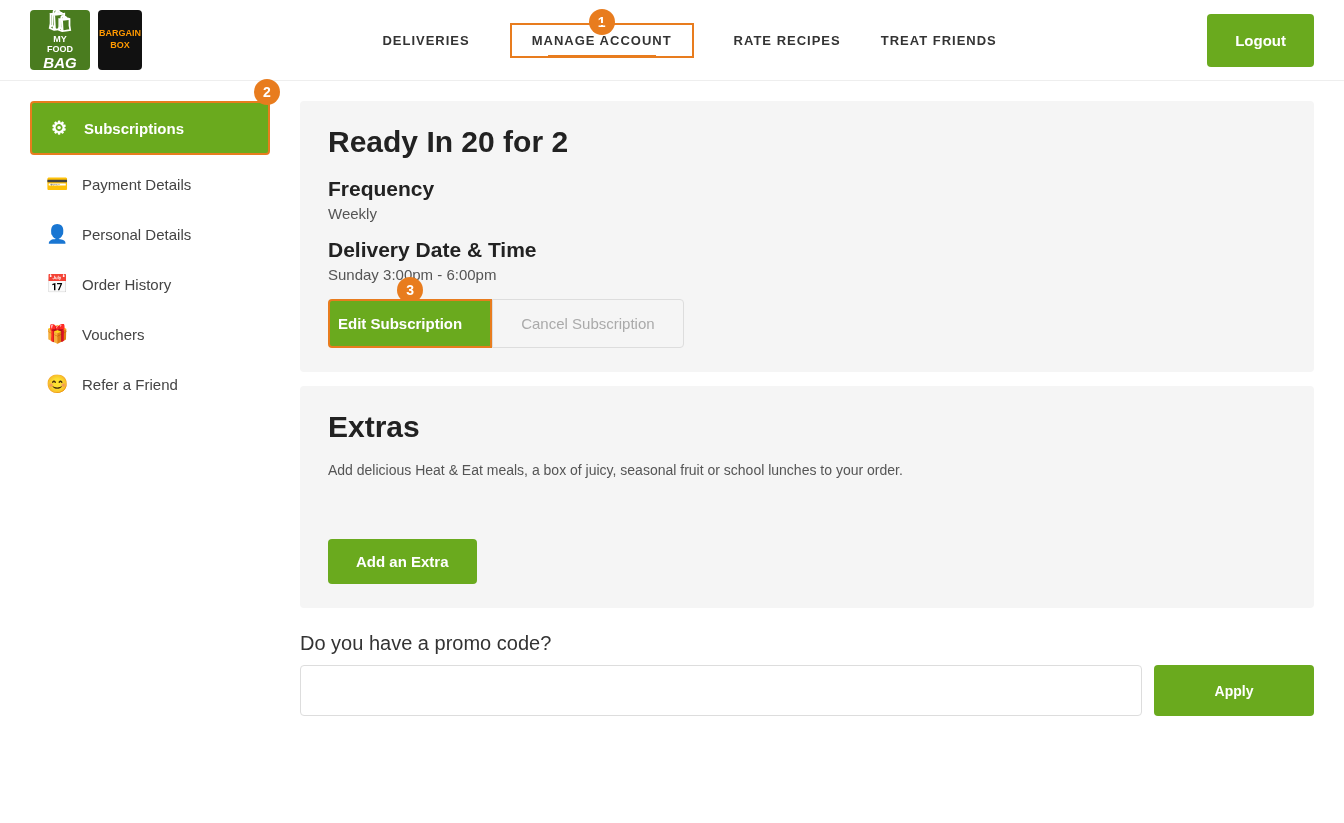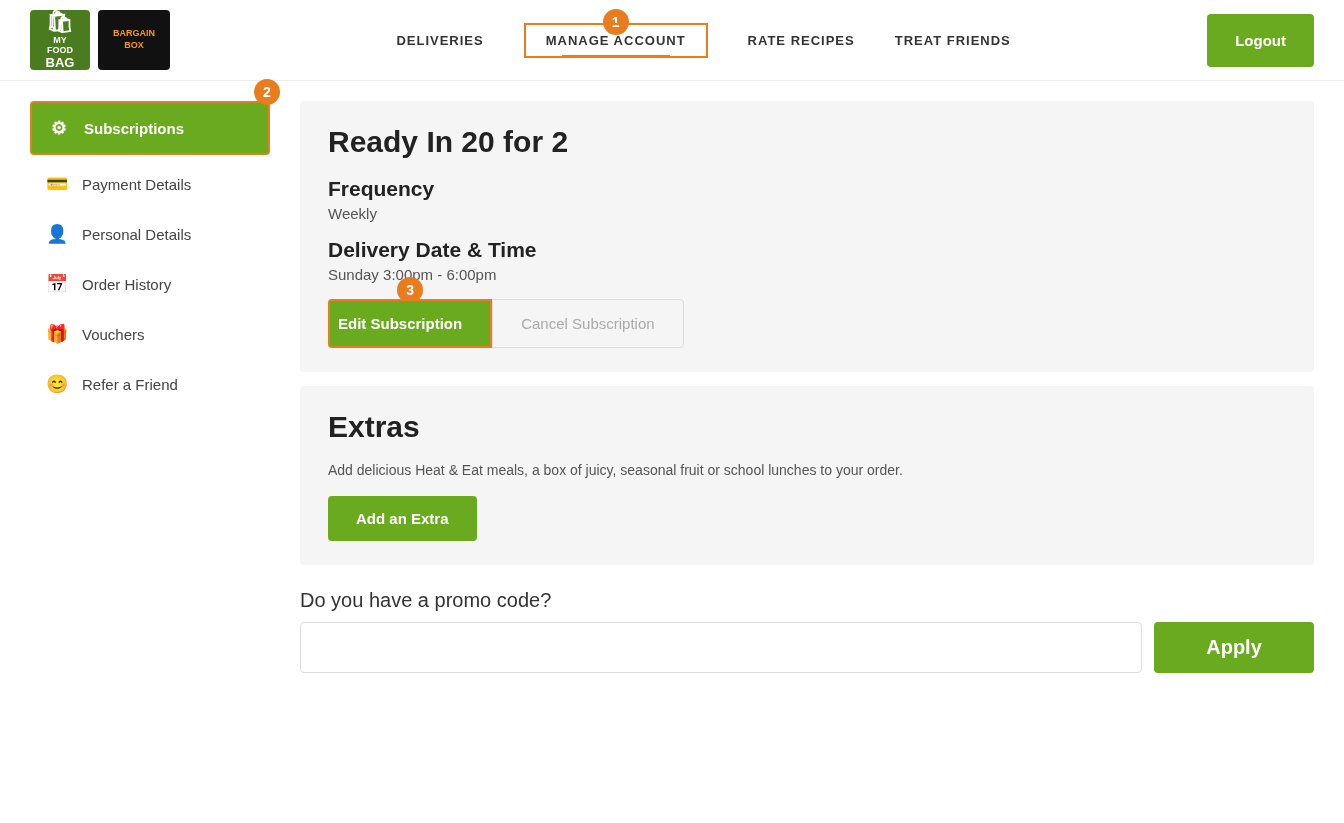--- a/index.html
+++ b/index.html
@@ -30,21 +30,21 @@
       align-items: center;
       justify-content: center;
       flex-direction: column;
       border-radius: 4px;
       line-height: 1.1;
     }
     .logo-mfb .bag-icon {
       font-size: 22px;
     }
     .logo-bb {
-      width: 72px;
+      width: 44px;
       height: 60px;
       background: #111;
       color: #f90;
       font-size: 10px;
       font-weight: bold;
       display: flex;
       align-items: center;
       justify-content: center;
       text-align: center;
       border-radius: 4px;
@@ -198,20 +198,21 @@
     }
     .btn-green-standalone {
       background: #6aaa1e;
       color: white;
       border: none;
       padding: 14px 28px;
       font-size: 15px;
       font-weight: bold;
       border-radius: 4px;
       cursor: pointer;
+      margin-top: 43px;
     }
 
     
     .promo-section {
       margin-top: 24px;
     }
     .promo-label {
       font-size: 20px;
       color: #333;
       margin-bottom: 10px;
@@ -227,21 +228,21 @@
       padding: 16px 14px;
       font-size: 15px;
       background: white;
       outline: none;
     }
     .btn-apply {
       background: #6aaa1e;
       color: white;
       border: none;
       padding: 14px 40px;
-      font-size: 20px;
+      font-size: 14px;
       font-weight: bold;
       border-radius: 4px;
       cursor: pointer;
       min-width: 160px;
     }
 
     
     .nav-badge-wrap {
       position: relative;
       display: inline-block;
@@ -306,21 +307,21 @@
   </style>
 </head>
 <body>
 
 <div class="header">
   <div class="logo-area">
     <div class="logo-mfb">
       <span class="bag-icon">🛍</span>
       <span style="font-size:9px; margin-top:2px;">MY</span>
       <span style="font-size:9px;">FOOD</span>
-      <span style="font-size:13px;">BAG</span>
+      <span style="font-size:15px;font-style:italic;">BAG</span>
     </div>
     <div class="logo-bb">
       <span style="font-size:9px; line-height:1.3;">BARGAIN<br>BOX</span>
     </div>
   </div>
 
   <nav class="nav">
     <span class="nav-item">DELIVERIES</span>
 
     <div class="nav-badge-wrap">

